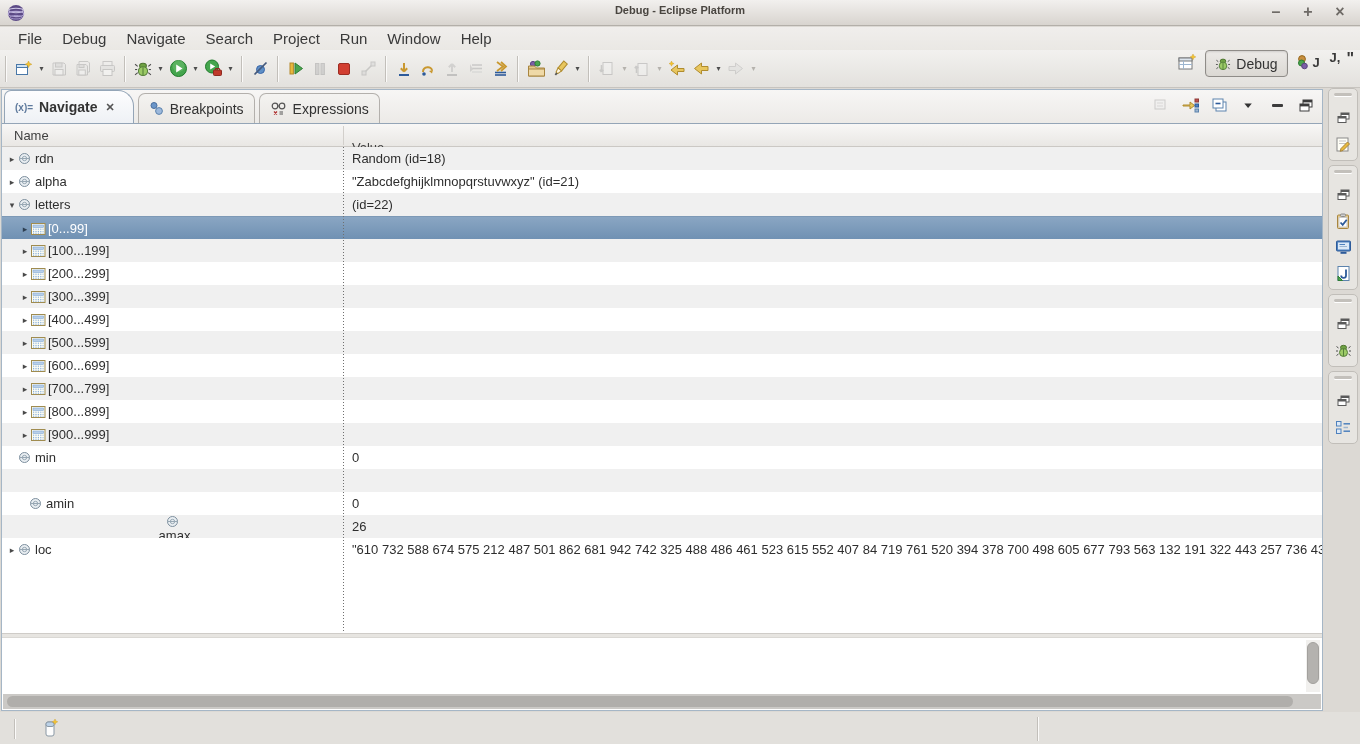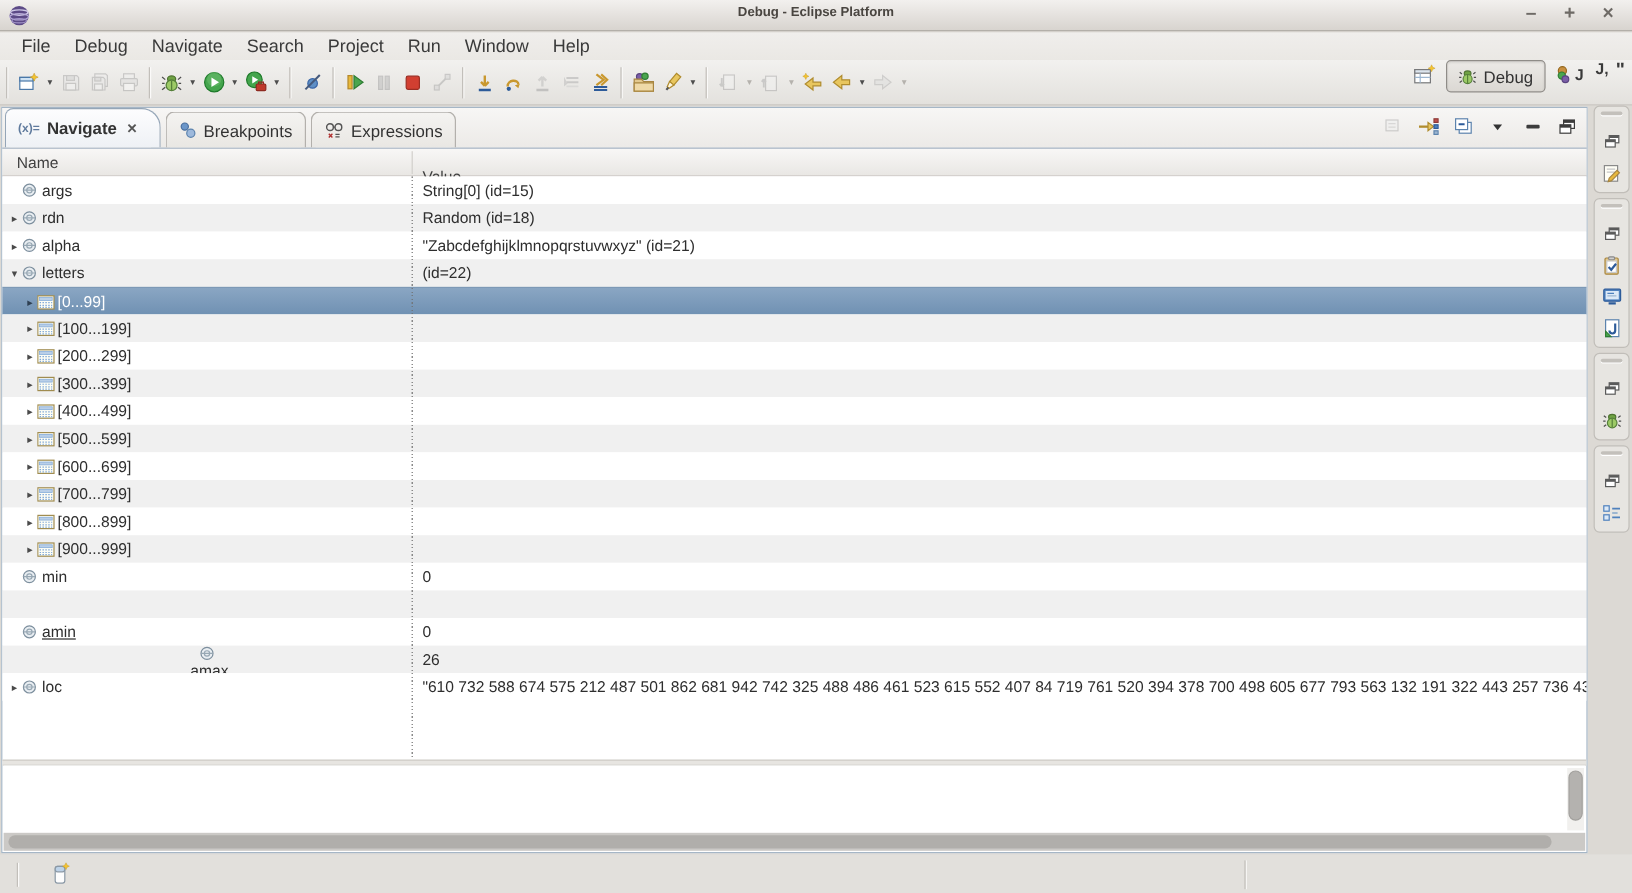--- a/index.html
+++ b/index.html
@@ -422,34 +422,20 @@
         </div>
       </div>
 
       <div class="thead">
         <span class="th-name">Name</span>
         <span class="th-sep"></span>
         <span class="th-value">Value</span>
       </div>
 
       <div class="rows">
-          <div class="row">
-    <div class="cell-name" style="padding-left: 4px;">
-      <span class="expander"></span>
-      <span class="icon-slot">
-                <svg width="13" height="13" viewBox="0 0 13 13">
-    <circle cx="6.5" cy="6.5" r="5" fill="#e9eef2" stroke="#7d8f9e"></circle>
-    <circle cx="6.5" cy="6.5" r="2.2" fill="none" stroke="#98a8b4"></circle>
-    <line x1="1.5" y1="6.5" x2="11.5" y2="6.5" stroke="#98a8b4"></line>
-  </svg>
-              </span>
-      <span class="cell-name-label">args</span>
-    </div>
-    <div class="cell-value">String[0] (id=15)</div>
-  </div>
           <div class="row alt">
     <div class="cell-name" style="padding-left: 4px;">
       <span class="expander">▸</span>
       <span class="icon-slot">
                 <svg width="13" height="13" viewBox="0 0 13 13">
     <circle cx="6.5" cy="6.5" r="5" fill="#e9eef2" stroke="#7d8f9e"></circle>
     <circle cx="6.5" cy="6.5" r="2.2" fill="none" stroke="#98a8b4"></circle>
     <line x1="1.5" y1="6.5" x2="11.5" y2="6.5" stroke="#98a8b4"></line>
   </svg>
               </span>
@@ -661,21 +647,21 @@
   </div>
           <div class="row alt">
     <div class="cell-name" style="padding-left: 4px;">
       <span class="expander"></span>
       <span class="icon-slot"></span>
       <span class="cell-name-label"></span>
     </div>
     <div class="cell-value"></div>
   </div>
           <div class="row">
-    <div class="cell-name" style="padding-left: 4px; text-decoration: underline;">
+    <div class="cell-name" style="padding-left: 15px;">
       <span class="expander"></span>
       <span class="icon-slot">
                 <svg width="13" height="13" viewBox="0 0 13 13">
     <circle cx="6.5" cy="6.5" r="5" fill="#e9eef2" stroke="#7d8f9e"></circle>
     <circle cx="6.5" cy="6.5" r="2.2" fill="none" stroke="#98a8b4"></circle>
     <line x1="1.5" y1="6.5" x2="11.5" y2="6.5" stroke="#98a8b4"></line>
   </svg>
               </span>
       <span class="cell-name-label">amin</span>
     </div>

